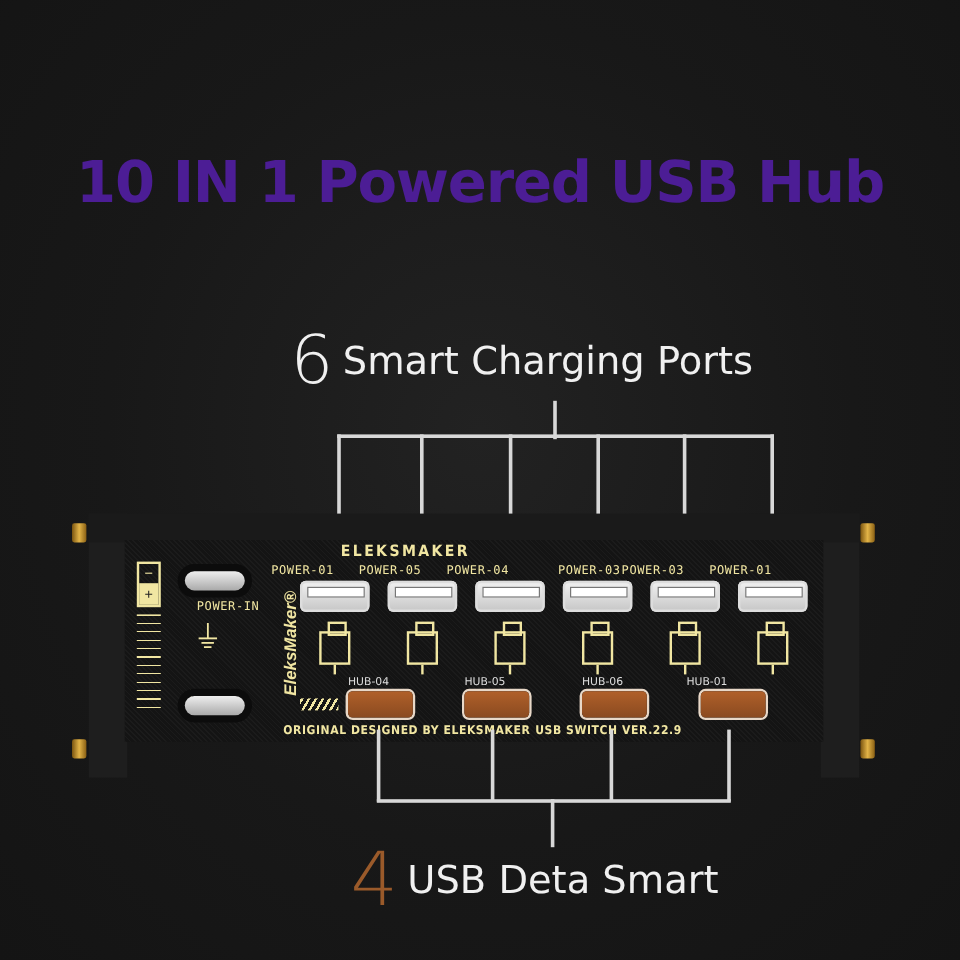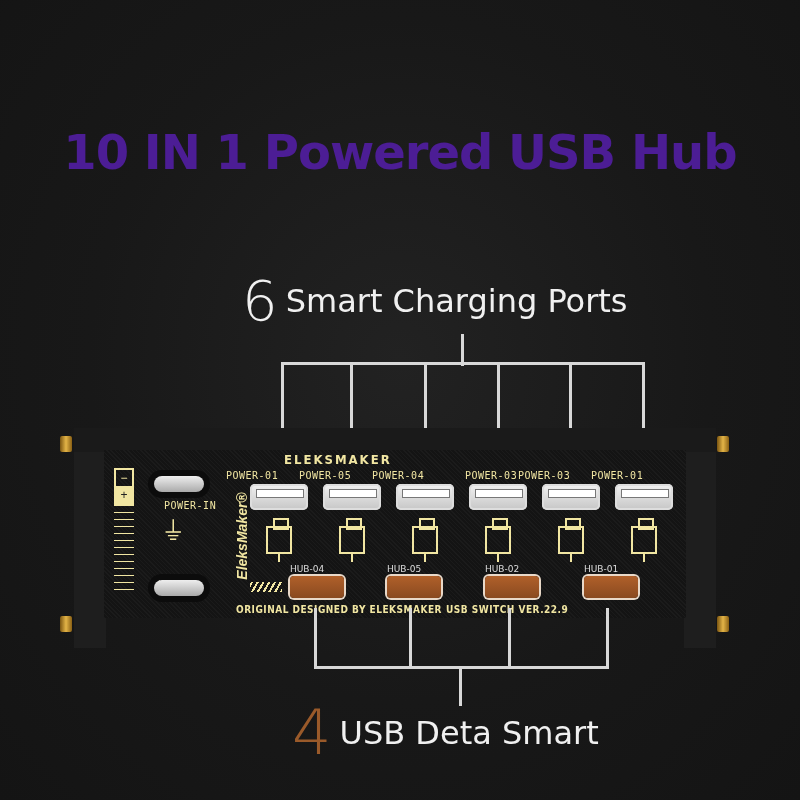--- a/index.html
+++ b/index.html
@@ -86,22 +86,22 @@
 
   <div class="cable" style="left:162px;top:76px;"></div>
   <div class="cable" style="left:235px;top:76px;"></div>
   <div class="cable" style="left:308px;top:76px;"></div>
   <div class="cable" style="left:381px;top:76px;"></div>
   <div class="cable" style="left:454px;top:76px;"></div>
   <div class="cable" style="left:527px;top:76px;"></div>
 
   <div class="hl" style="left:186px;top:114px;">HUB-04</div>
   <div class="hl" style="left:283px;top:114px;">HUB-05</div>
-  <div class="hl" style="left:381px;top:114px;">HUB-02</div>
-  <div class="hl" style="left:480px;top:114px;">HUB-01</div>
+  <div class="hl" style="left:381px;top:114px;">HUB-06</div>
+  <div class="hl" style="left:468px;top:114px;">HUB-01</div>
 
   <div class="hatch" style="left:146px;top:132px;width:32px;height:10px;"></div>
   <div class="hub" style="left:186px;top:126px;"></div>
   <div class="hub" style="left:283px;top:126px;"></div>
   <div class="hub" style="left:381px;top:126px;"></div>
   <div class="hub" style="left:480px;top:126px;"></div>
 
   <div class="foot" style="left:132px;top:154px;">ORIGINAL DESIGNED BY ELEKSMAKER</div>
   <div class="foot" style="left:342px;top:154px;">USB SWITCH VER.22.9</div>
 </div>

